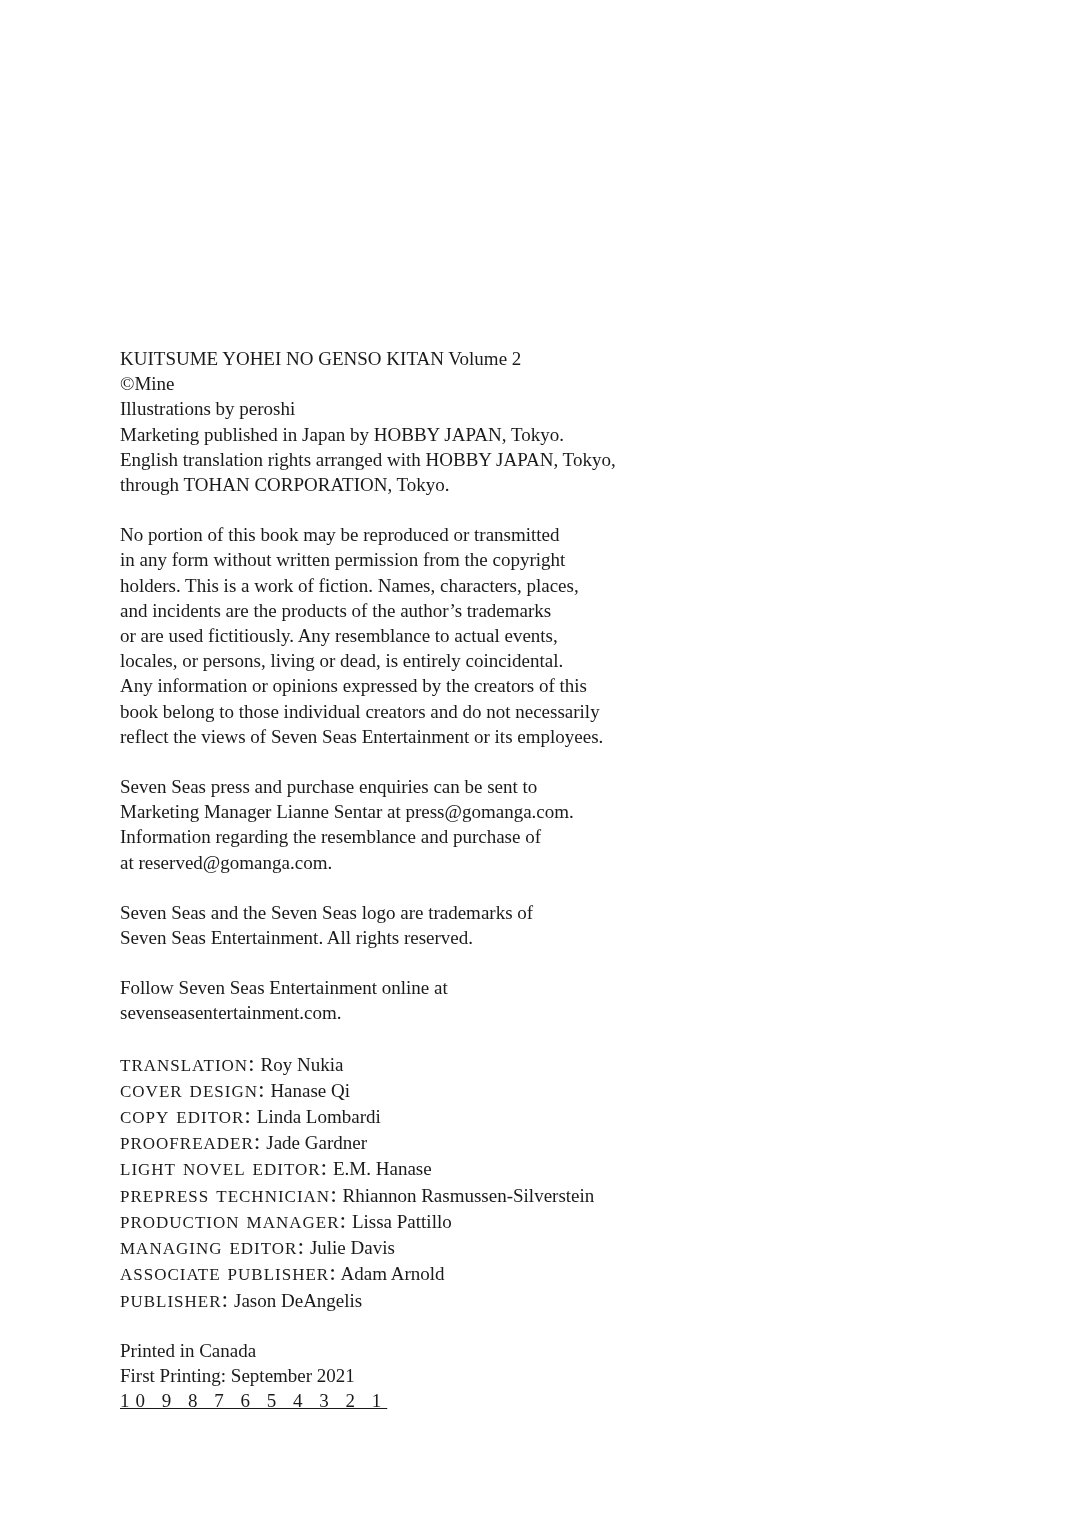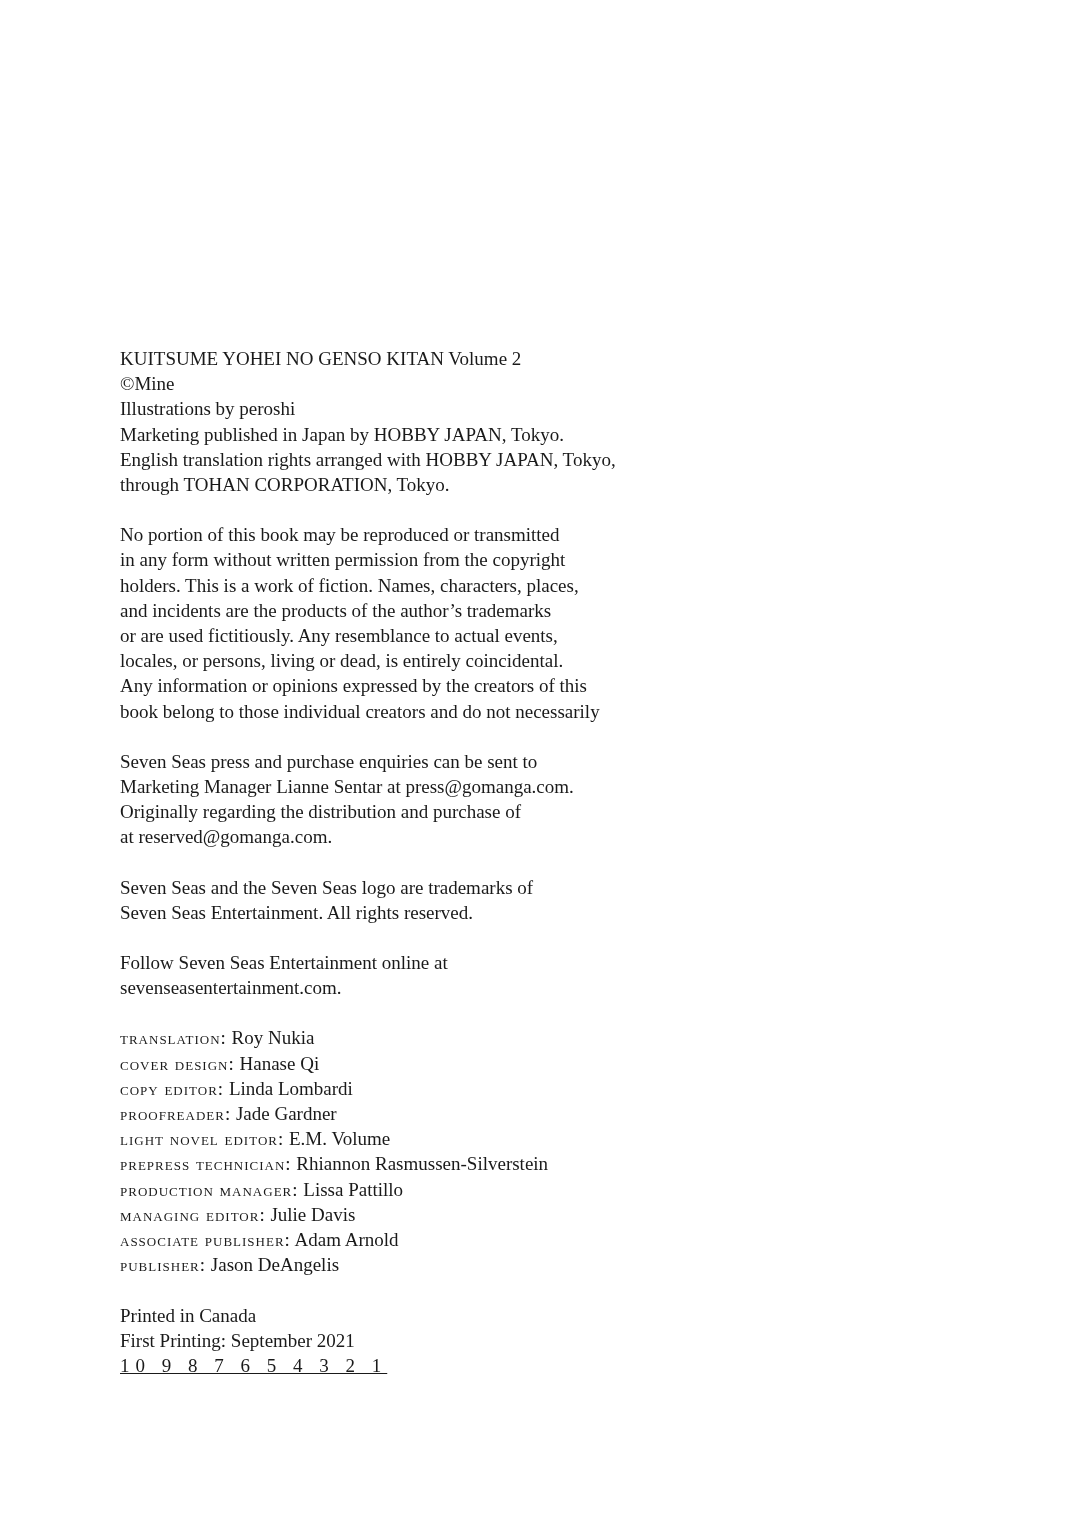--- a/index.html
+++ b/index.html
@@ -7,21 +7,21 @@
     width: 1080px; height: 1516px;
     background: #ffffff;
     color: #1a1a1a;
     font-family: "Liberation Serif", "DejaVu Serif", serif;
     position: relative;
     overflow: hidden;
   }
   .page { position: absolute; left: 120px; top: 298px; width: 600px; margin-top: 48px; }
   .line { font-size: 19px; line-height: 25.2px; white-space: nowrap; }
   .block { margin-bottom: 25px; }
-  .sc { font-variant: small-caps; text-transform: lowercase; letter-spacing: 1px; font-size: 19px; }
+  .sc { font-variant: small-caps; text-transform: lowercase; letter-spacing: 1px; font-size: 24px; }
   .digits { letter-spacing: 6px; text-decoration: underline; }
 </style>
 </head>
 <body>
 
 <div class="page">
   <div class="block">
     <div class="line">KUITSUME YOHEI NO GENSO KITAN Volume 2</div>
     <div class="line">©Mine</div>
     <div class="line">Illustrations by peroshi</div>
@@ -32,45 +32,46 @@
 
   <div class="block">
     <div class="line">No portion of this book may be reproduced or transmitted</div>
     <div class="line">in any form without written permission from the copyright</div>
     <div class="line">holders. This is a work of fiction. Names, characters, places,</div>
     <div class="line">and incidents are the products of the author’s trademarks</div>
     <div class="line">or are used fictitiously. Any resemblance to actual events,</div>
     <div class="line">locales, or persons, living or dead, is entirely coincidental.</div>
     <div class="line">Any information or opinions expressed by the creators of this</div>
     <div class="line">book belong to those individual creators and do not necessarily</div>
+    <div class="line">reflect the views of Seven Seas Entertainment or its employees.</div>
   </div>
 
   <div class="block">
     <div class="line">Seven Seas press and purchase enquiries can be sent to</div>
     <div class="line">Marketing Manager Lianne Sentar at press@gomanga.com.</div>
-    <div class="line">Originally regarding the distribution and purchase of</div>
+    <div class="line">Information regarding the resemblance and purchase of</div>
     <div class="line">at reserved@gomanga.com.</div>
   </div>
 
   <div class="block">
     <div class="line">Seven Seas and the Seven Seas logo are trademarks of</div>
     <div class="line">Seven Seas Entertainment. All rights reserved.</div>
   </div>
 
   <div class="block">
     <div class="line">Follow Seven Seas Entertainment online at</div>
     <div class="line">sevenseasentertainment.com.</div>
   </div>
 
   <div class="block">
     <div class="line"><span class="sc">TRANSLATION:</span> <span>Roy Nukia</span></div>
     <div class="line"><span class="sc">COVER DESIGN:</span> <span>Hanase Qi</span></div>
     <div class="line"><span class="sc">COPY EDITOR:</span> <span>Linda Lombardi</span></div>
     <div class="line"><span class="sc">PROOFREADER:</span> <span>Jade Gardner</span></div>
-    <div class="line"><span class="sc">LIGHT NOVEL EDITOR:</span> <span>E.M. Volume</span></div>
+    <div class="line"><span class="sc">LIGHT NOVEL EDITOR:</span> <span>E.M. Hanase</span></div>
     <div class="line"><span class="sc">PREPRESS TECHNICIAN:</span> <span>Rhiannon Rasmussen-Silverstein</span></div>
     <div class="line"><span class="sc">PRODUCTION MANAGER:</span> <span>Lissa Pattillo</span></div>
     <div class="line"><span class="sc">MANAGING EDITOR:</span> <span>Julie Davis</span></div>
     <div class="line"><span class="sc">ASSOCIATE PUBLISHER:</span> <span>Adam Arnold</span></div>
     <div class="line"><span class="sc">PUBLISHER:</span> <span>Jason DeAngelis</span></div>
   </div>
 
   <div class="block">
     <div class="line">Printed in Canada</div>
     <div class="line">First Printing: September 2021</div>

